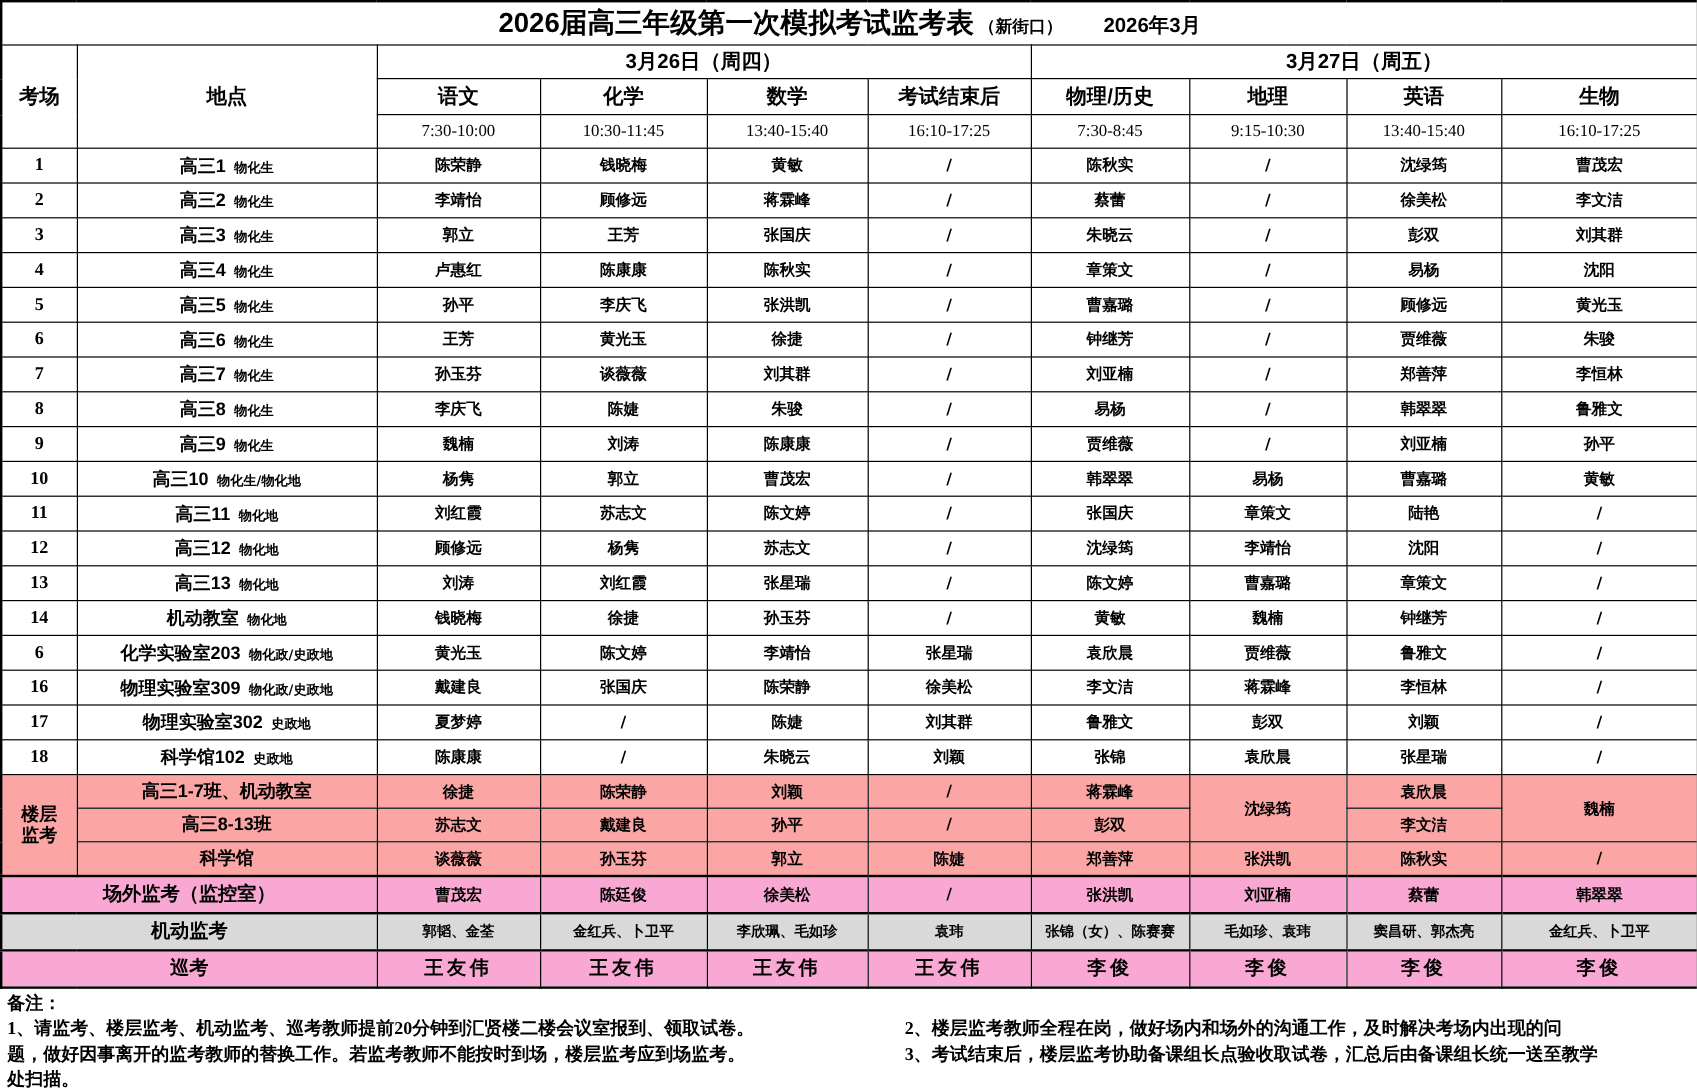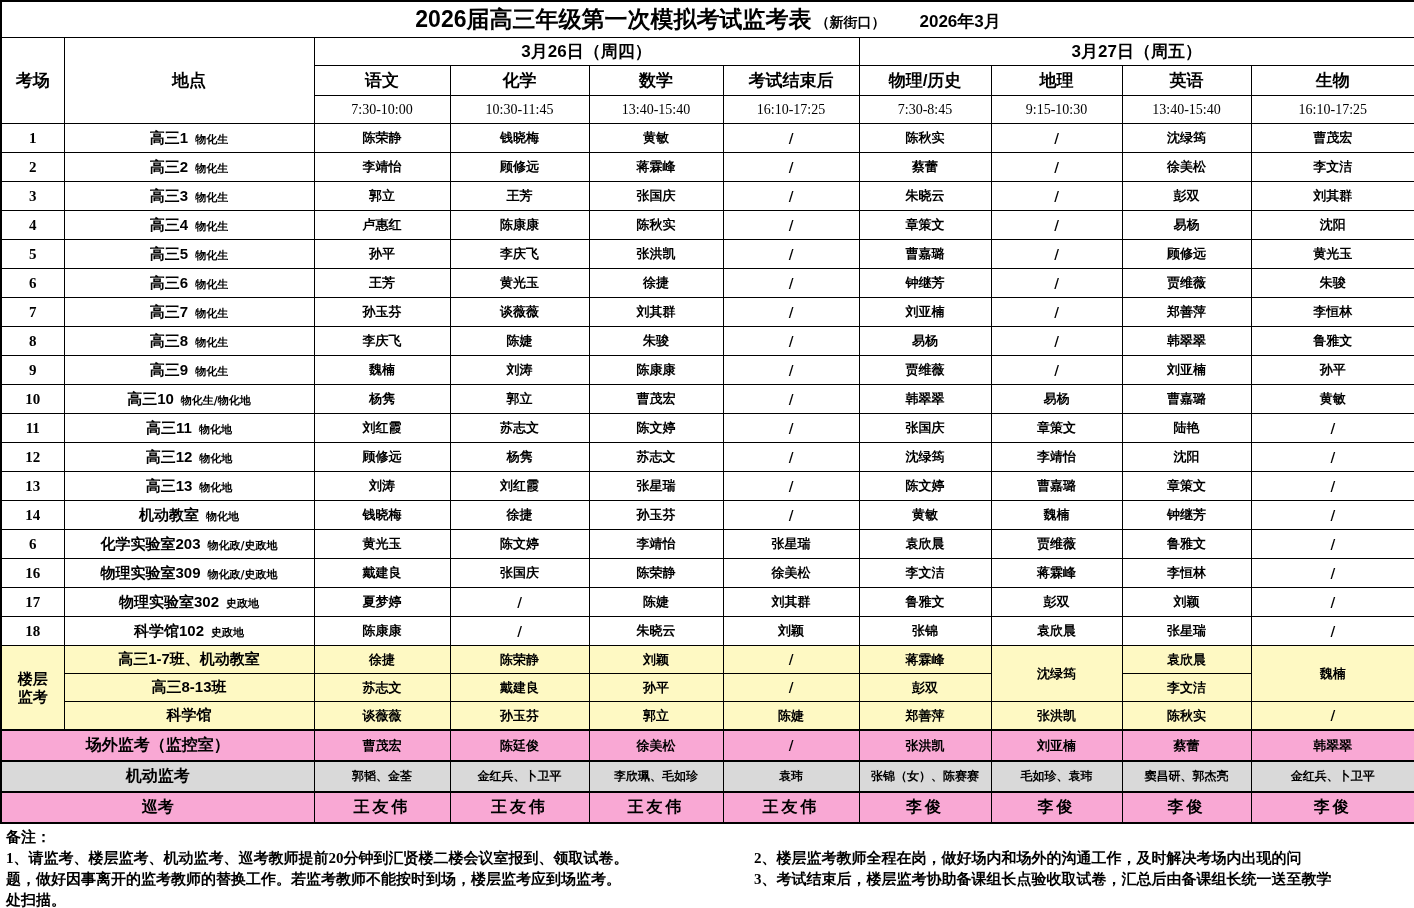--- a/index.html
+++ b/index.html
@@ -18,21 +18,21 @@
   tr.time-row td{height:27px;font-family:"Liberation Serif",serif;font-size:14px;font-weight:normal;}
   td.corner{font-size:15px;font-weight:bold;}
 
   
   tr.r-room td{height:28px;}
   td.num{font-family:"Liberation Serif",serif;font-weight:bold;font-size:15px;}
   .loc-name{font-family:"Liberation Sans",sans-serif;font-weight:bold;font-size:15px;}
   .loc-track{font-family:"DejaVu Serif",serif;font-weight:bold;font-size:11px;margin-left:7px;}
   td.name{font-family:"DejaVu Serif",serif;font-weight:600;font-size:13px;}
 
-  tr.r-floor td{height:27px;background:#fef9c3;}
+  tr.r-floor td{height:27px;background:#fca5a5;}
   tr.r-mobile td{background:#d9d9d9;}
   tr.r-outer td,tr.r-patrol td{background:#f9a8d4;}
   tr.r-outer td,tr.r-mobile td,tr.r-patrol td{height:29px;border-top:2px solid #000;}
   td.sec-label{font-family:"Liberation Sans",sans-serif;font-weight:bold;font-size:16px;}
   td.floor-area{font-family:"Liberation Sans",sans-serif;font-weight:bold;font-size:15px;}
   td.v-wrap{white-space:normal;word-break:break-all;line-height:1.2;padding:0 15px;font-size:15px;}
   tr.r-mobile td.name{font-size:12px;letter-spacing:0;margin-top:36px;}
   tr.r-patrol td.name{font-size:16px;font-weight:bold;letter-spacing:3px;}
 
   

